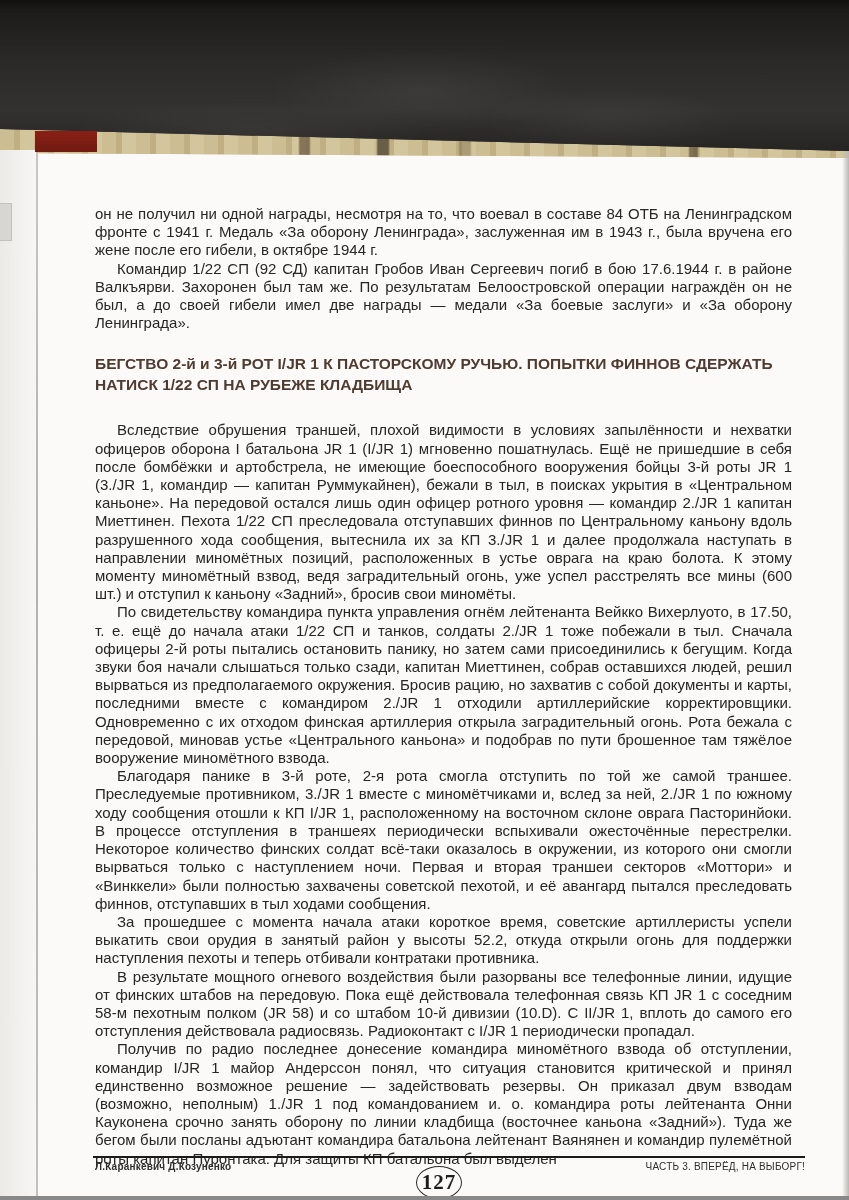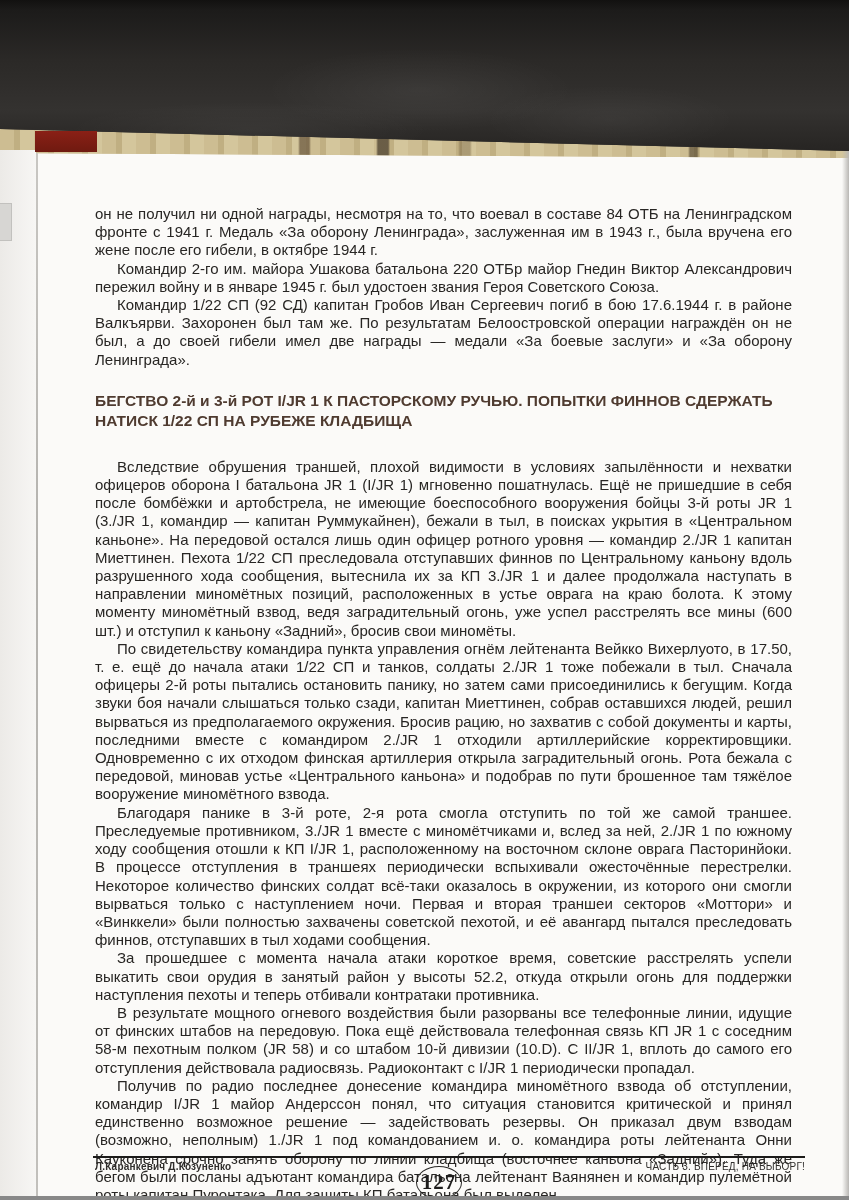--- a/index.html
+++ b/index.html
@@ -114,29 +114,28 @@
   <div class="red-patch"></div>
 
   <div class="left-margin-shade"></div>
   <div class="left-fold-line"></div>
   <div class="left-tab"></div>
   <div class="right-edge-shade"></div>
 
   <div class="text-block">
     <div>
         <p class="para no-indent">он не получил ни одной награды, несмотря на то, что воевал в составе 84 ОТБ на Ленинградском фронте с 1941 г. Медаль «За оборону Ленинграда», заслуженная им в 1943 г., была вручена его жене после его гибели, в октябре 1944 г.</p>
-        <p class="para">Командир 2-го им. майора Ушакова батальона 220 ОТБр майор Гнедин Виктор Александрович пережил войну и в январе 1945 г. был удостоен звания Героя Советского Союза.</p>
         <p class="para">Командир 1/22 СП (92 СД) капитан Гробов Иван Сергеевич погиб в бою 17.6.1944 г. в районе Валкъярви. Захоронен был там же. По результатам Белоостровской операции награждён он не был, а до своей гибели имел две награды — медали «За боевые заслуги» и «За оборону Ленинграда».</p>
       </div>
     <h2 class="section-heading">БЕГСТВО 2-й и 3-й РОТ I/JR 1 К ПАСТОРСКОМУ РУЧЬЮ. ПОПЫТКИ ФИННОВ СДЕРЖАТЬ НАТИСК 1/22 СП НА РУБЕЖЕ КЛАДБИЩА</h2>
     <div>
         <p class="para">Вследствие обрушения траншей, плохой видимости в условиях запылённости и нехватки офицеров оборона I батальона JR 1 (I/JR 1) мгновенно пошатнулась. Ещё не пришедшие в себя после бомбёжки и артобстрела, не имеющие боеспособного вооружения бойцы 3-й роты JR 1 (3./JR 1, командир — капитан Руммукайнен), бежали в тыл, в поисках укрытия в «Центральном каньоне». На передовой остался лишь один офицер ротного уровня — командир 2./JR 1 капитан Миеттинен. Пехота 1/22 СП преследовала отступавших финнов по Центральному каньону вдоль разрушенного хода сообщения, вытеснила их за КП 3./JR 1 и далее продолжала наступать в направлении миномётных позиций, расположенных в устье оврага на краю болота. К этому моменту миномётный взвод, ведя заградительный огонь, уже успел расстрелять все мины (600 шт.) и отступил к каньону «Задний», бросив свои миномёты.</p>
         <p class="para">По свидетельству командира пункта управления огнём лейтенанта Вейкко Вихерлуото, в 17.50, т. е. ещё до начала атаки 1/22 СП и танков, солдаты 2./JR 1 тоже побежали в тыл. Сначала офицеры 2-й роты пытались остановить панику, но затем сами присоединились к бегущим. Когда звуки боя начали слышаться только сзади, капитан Миеттинен, собрав оставшихся людей, решил вырваться из предполагаемого окружения. Бросив рацию, но захватив с собой документы и карты, последними вместе с командиром 2./JR 1 отходили артиллерийские корректировщики. Одновременно с их отходом финская артиллерия открыла заградительный огонь. Рота бежала с передовой, миновав устье «Центрального каньона» и подобрав по пути брошенное там тяжёлое вооружение миномётного взвода.</p>
         <p class="para">Благодаря панике в 3-й роте, 2-я рота смогла отступить по той же самой траншее. Преследуемые противником, 3./JR 1 вместе с миномётчиками и, вслед за ней, 2./JR 1 по южному ходу сообщения отошли к КП I/JR 1, расположенному на восточном склоне оврага Пасторинйоки. В процессе отступления в траншеях периодически вспыхивали ожесточённые перестрелки. Некоторое количество финских солдат всё-таки оказалось в окружении, из которого они смогли вырваться только с наступлением ночи. Первая и вторая траншеи секторов «Моттори» и «Винккели» были полностью захвачены советской пехотой, и её авангард пытался преследовать финнов, отступавших в тыл ходами сообщения.</p>
-        <p class="para">За прошедшее с момента начала атаки короткое время, советские расстрелять успели выкатить свои орудия в занятый район у высоты 52.2, откуда открыли огонь для поддержки наступления пехоты и теперь отбивали контратаки противника.</p>
+        <p class="para">За прошедшее с момента начала атаки короткое время, советские артиллеристы успели выкатить свои орудия в занятый район у высоты 52.2, откуда открыли огонь для поддержки наступления пехоты и теперь отбивали контратаки противника.</p>
         <p class="para">В результате мощного огневого воздействия были разорваны все телефонные линии, идущие от финских штабов на передовую. Пока ещё действовала телефонная связь КП JR 1 с соседним 58-м пехотным полком (JR 58) и со штабом 10-й дивизии (10.D). С II/JR 1, вплоть до самого его отступления действовала радиосвязь. Радиоконтакт с I/JR 1 периодически пропадал.</p>
         <p class="para">Получив по радио последнее донесение командира миномётного взвода об отступлении, командир I/JR 1 майор Андерссон понял, что ситуация становится критической и принял единственно возможное решение — задействовать резервы. Он приказал двум взводам (возможно, неполным) 1./JR 1 под командованием и. о. командира роты лейтенанта Онни Кауконена срочно занять оборону по линии кладбища (восточнее каньона «Задний»). Туда же бегом были посланы адъютант командира батальона лейтенант Ваянянен и командир пулемётной роты капитан Пуронтака. Для защиты КП батальона был выделен</p>
       </div>
   </div>
 
   <div class="footer-rule"></div>
   <div class="footer-authors">Л.Каранкевич  Д.Козуненко</div>
   <div class="footer-part">ЧАСТЬ 3. ВПЕРЁД, НА ВЫБОРГ!</div>
   <div class="page-badge">
     <span>127</span>

